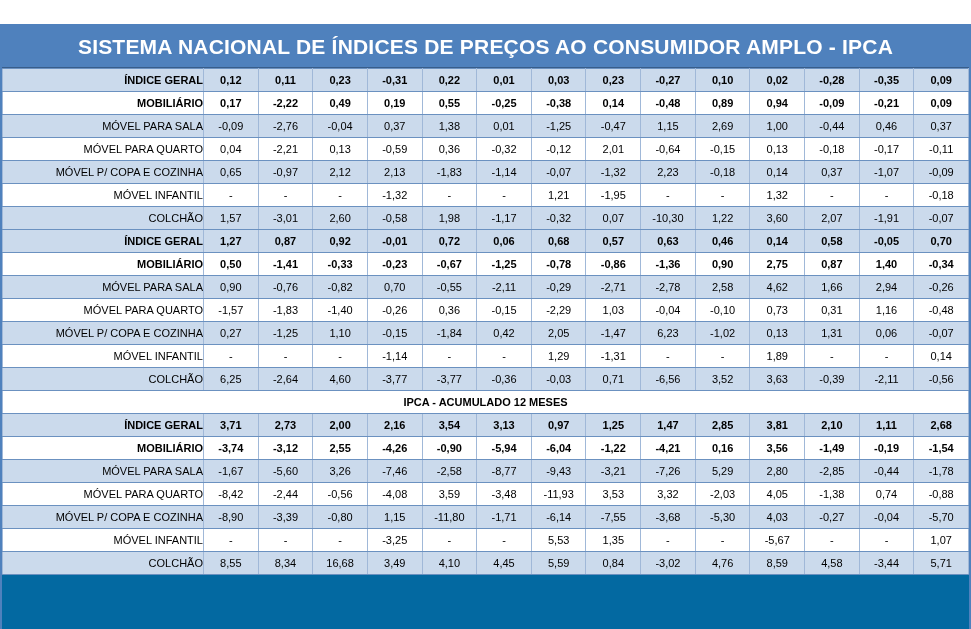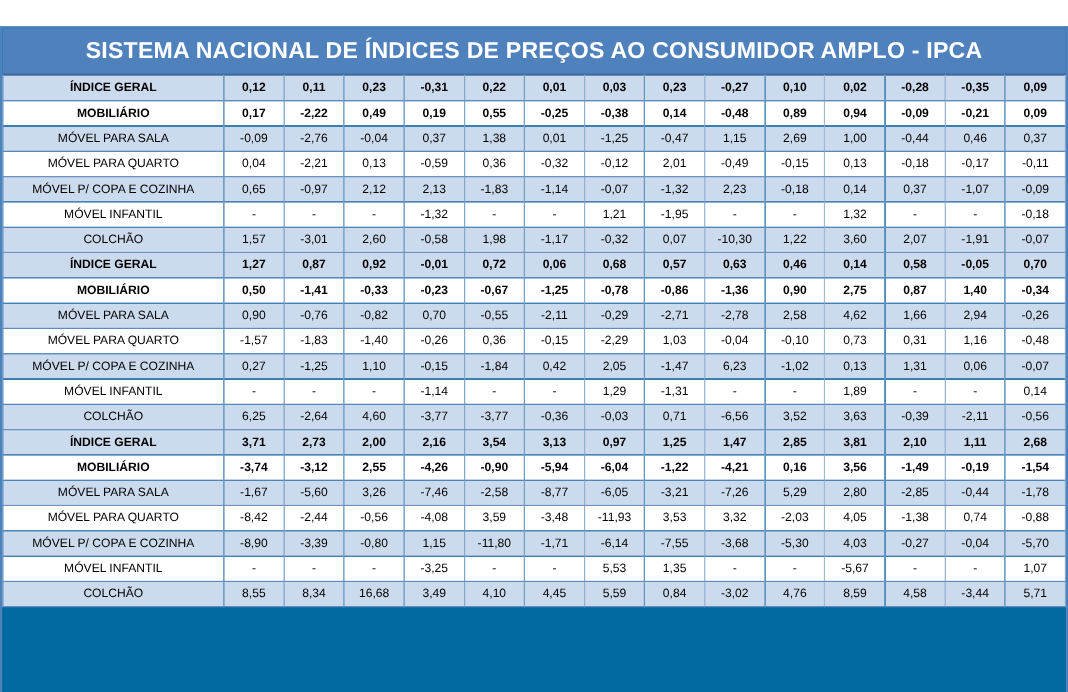--- a/index.html
+++ b/index.html
@@ -61,21 +61,21 @@
   td.section-header.highlight { background: #DCE6F1; }
 
   tr.col-header th {
     background: #ffffff;
     font-weight: bold;
     text-align: center;
     height: 23px;
   }
 
   td.row-label {
-    text-align: center;
+    text-align: right;
     padding-left: 6px;
   }
   td.value-cell { text-align: center; }
 
   tr.stripe td { background: #CBDAEC; }
   tr.plain td  { background: #ffffff; }
   tr.bold td   { font-weight: bold; }
 </style>
 </head>
 <body>
@@ -155,21 +155,21 @@
         <tr class="plain">
           <td class="row-label">MÓVEL PARA QUARTO</td>
           <td class="value-cell">0,04</td>
           <td class="value-cell">-2,21</td>
           <td class="value-cell">0,13</td>
           <td class="value-cell">-0,59</td>
           <td class="value-cell">0,36</td>
           <td class="value-cell">-0,32</td>
           <td class="value-cell">-0,12</td>
           <td class="value-cell">2,01</td>
-          <td class="value-cell">-0,49</td>
+          <td class="value-cell">-0,64</td>
           <td class="value-cell">-0,15</td>
           <td class="value-cell">0,13</td>
           <td class="value-cell">-0,18</td>
           <td class="value-cell">-0,17</td>
           <td class="value-cell">-0,11</td>
         </tr>
         <tr class="stripe">
           <td class="row-label">MÓVEL P/ COPA E COZINHA</td>
           <td class="value-cell">0,65</td>
           <td class="value-cell">-0,97</td>
@@ -332,20 +332,23 @@
           <td class="value-cell">-0,36</td>
           <td class="value-cell">-0,03</td>
           <td class="value-cell">0,71</td>
           <td class="value-cell">-6,56</td>
           <td class="value-cell">3,52</td>
           <td class="value-cell">3,63</td>
           <td class="value-cell">-0,39</td>
           <td class="value-cell">-2,11</td>
           <td class="value-cell">-0,56</td>
         </tr>
+        <tr>
+          <td colspan="15" class="section-header">IPCA - ACUMULADO 12 MESES</td>
+        </tr>
         <tr class="stripe bold">
           <td class="row-label">ÍNDICE GERAL</td>
           <td class="value-cell">3,71</td>
           <td class="value-cell">2,73</td>
           <td class="value-cell">2,00</td>
           <td class="value-cell">2,16</td>
           <td class="value-cell">3,54</td>
           <td class="value-cell">3,13</td>
           <td class="value-cell">0,97</td>
           <td class="value-cell">1,25</td>
@@ -374,21 +377,21 @@
           <td class="value-cell">-1,54</td>
         </tr>
         <tr class="stripe">
           <td class="row-label">MÓVEL PARA SALA</td>
           <td class="value-cell">-1,67</td>
           <td class="value-cell">-5,60</td>
           <td class="value-cell">3,26</td>
           <td class="value-cell">-7,46</td>
           <td class="value-cell">-2,58</td>
           <td class="value-cell">-8,77</td>
-          <td class="value-cell">-6,05</td>
+          <td class="value-cell">-9,43</td>
           <td class="value-cell">-3,21</td>
           <td class="value-cell">-7,26</td>
           <td class="value-cell">5,29</td>
           <td class="value-cell">2,80</td>
           <td class="value-cell">-2,85</td>
           <td class="value-cell">-0,44</td>
           <td class="value-cell">-1,78</td>
         </tr>
         <tr class="plain">
           <td class="row-label">MÓVEL PARA QUARTO</td>

